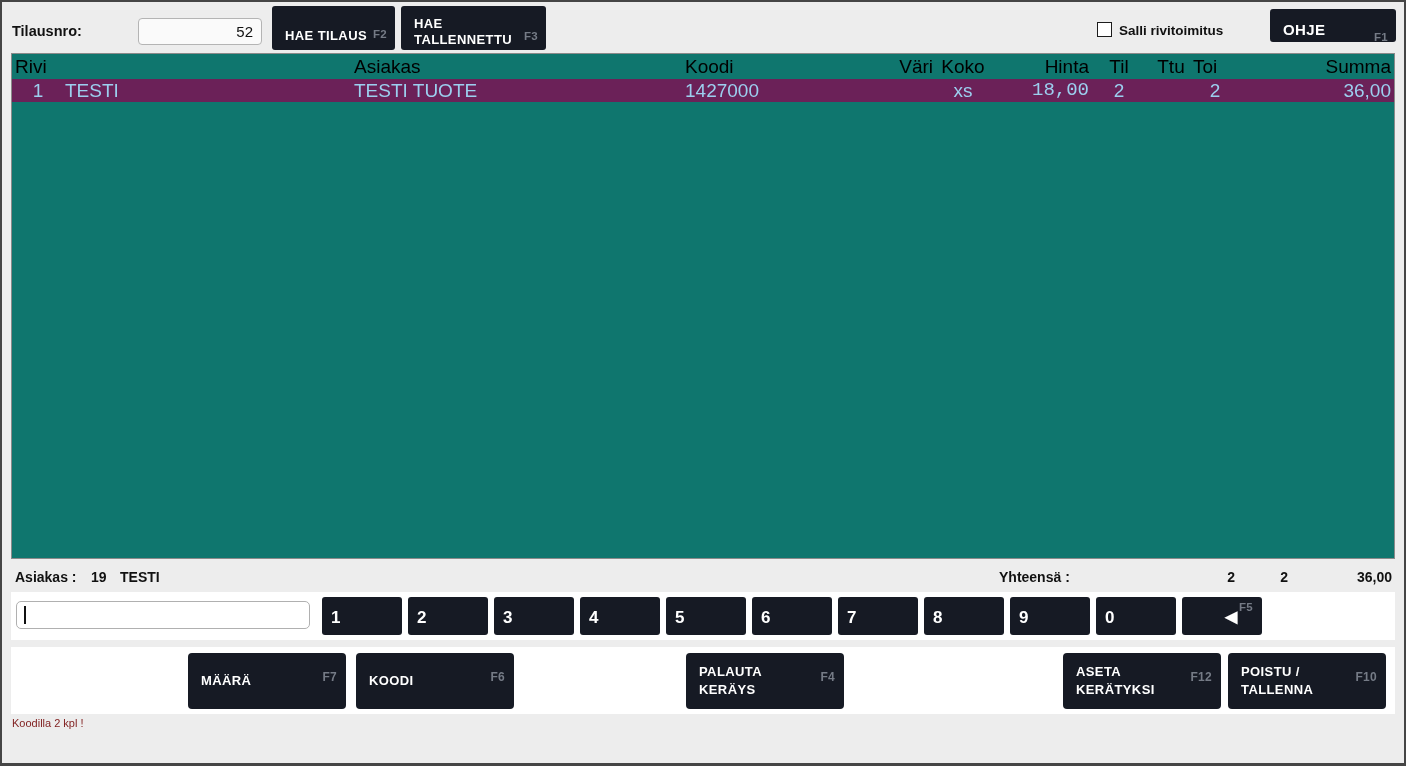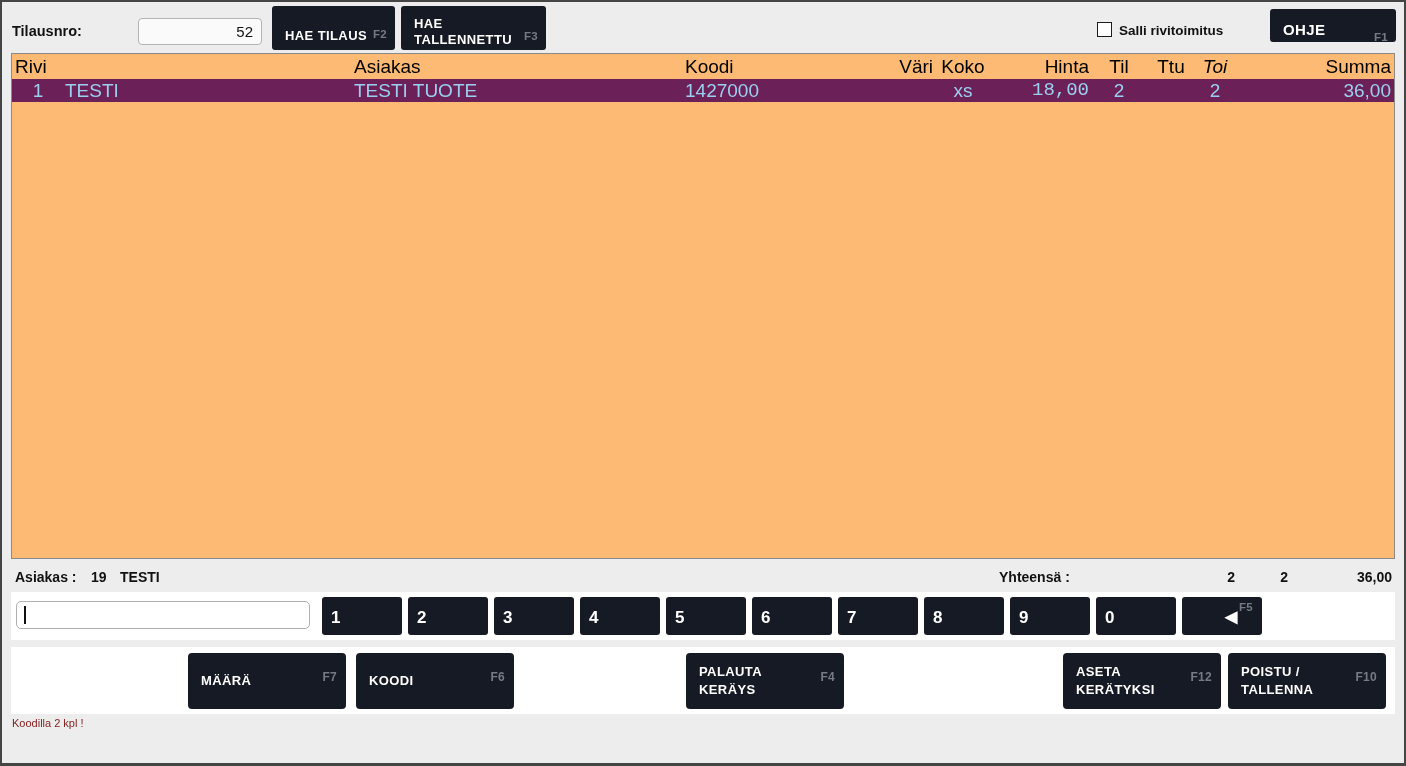--- a/index.html
+++ b/index.html
@@ -37,21 +37,21 @@
 
   #rivitoimitus-box {
     position:absolute; left:1095px; top:20px; width:15px; height:15px;
     background:#fff; border:1.6px solid #1c1c1c; cursor:pointer;
   }
   #rivitoimitus-label { left:1117px; top:21px; font-size:13.5px; }
 
   
   #table-panel {
     position:absolute; left:9px; top:51px; width:1384px; height:506px;
-    background:#fdba74; border:1px solid #8a8a8a; overflow:hidden;
+    background:#0f766e; border:1px solid #8a8a8a; overflow:hidden;
   }
   .trow { display:flex; width:100%; }
   .trow.head { height:25px; color:#000; }
   .trow.data { height:23px; }
   .tcell {
     font-size:19px; line-height:23px; white-space:nowrap; overflow:hidden;
     flex:0 0 auto;
   }
   .trow.head .tcell { line-height:25px; }
   .trow.data.selected { background:#6B2158; color:#9CCFEF; }
@@ -129,21 +129,21 @@
     <div class="trow head" id="table-header">
         <div class="tcell" style="width: 52px; text-align: left; padding: 0px 0px 0px 3px;">Rivi</div>
         <div class="tcell" style="width: 289px; text-align: center; padding: 0px 0px 0px 1px; margin-top: 20px;">Malli</div>
         <div class="tcell" style="width: 331px; text-align: left; padding: 0px 0px 0px 1px;">Asiakas</div>
         <div class="tcell" style="width: 212px; text-align: left; padding: 0px 0px 0px 1px;">Koodi</div>
         <div class="tcell" style="width: 37px; text-align: right;">Väri</div>
         <div class="tcell" style="width: 60px; text-align: center;">Koko</div>
         <div class="tcell" style="width: 96px; text-align: right;">Hinta</div>
         <div class="tcell" style="width: 60px; text-align: center;">Til</div>
         <div class="tcell" style="width: 44px; text-align: center;">Ttu</div>
-        <div class="tcell" style="width: 44px; text-align: center; font-style: italic;">Toi</div>
+        <div class="tcell" style="width: 44px; text-align: left;">Toi</div>
         <div class="tcell" style="width: auto; flex: 1 1 auto; text-align: right; padding: 0px 3px 16px 0px;">Summa</div>
       </div>
     <div id="table-body">
         <div class="trow data selected">
           <div class="tcell" style="width: 52px; text-align: center;">1</div>
           <div class="tcell" style="width: 289px; text-align: left; padding: 0px 0px 0px 1px;">TESTI</div>
           <div class="tcell" style="width: 331px; text-align: left; padding: 0px 0px 0px 1px;">TESTI TUOTE</div>
           <div class="tcell" style="width: 212px; text-align: left; padding: 0px 0px 0px 1px;">1427000</div>
           <div class="tcell" style="width: 37px; text-align: right;"></div>
           <div class="tcell" style="width: 60px; text-align: center;">xs</div>

